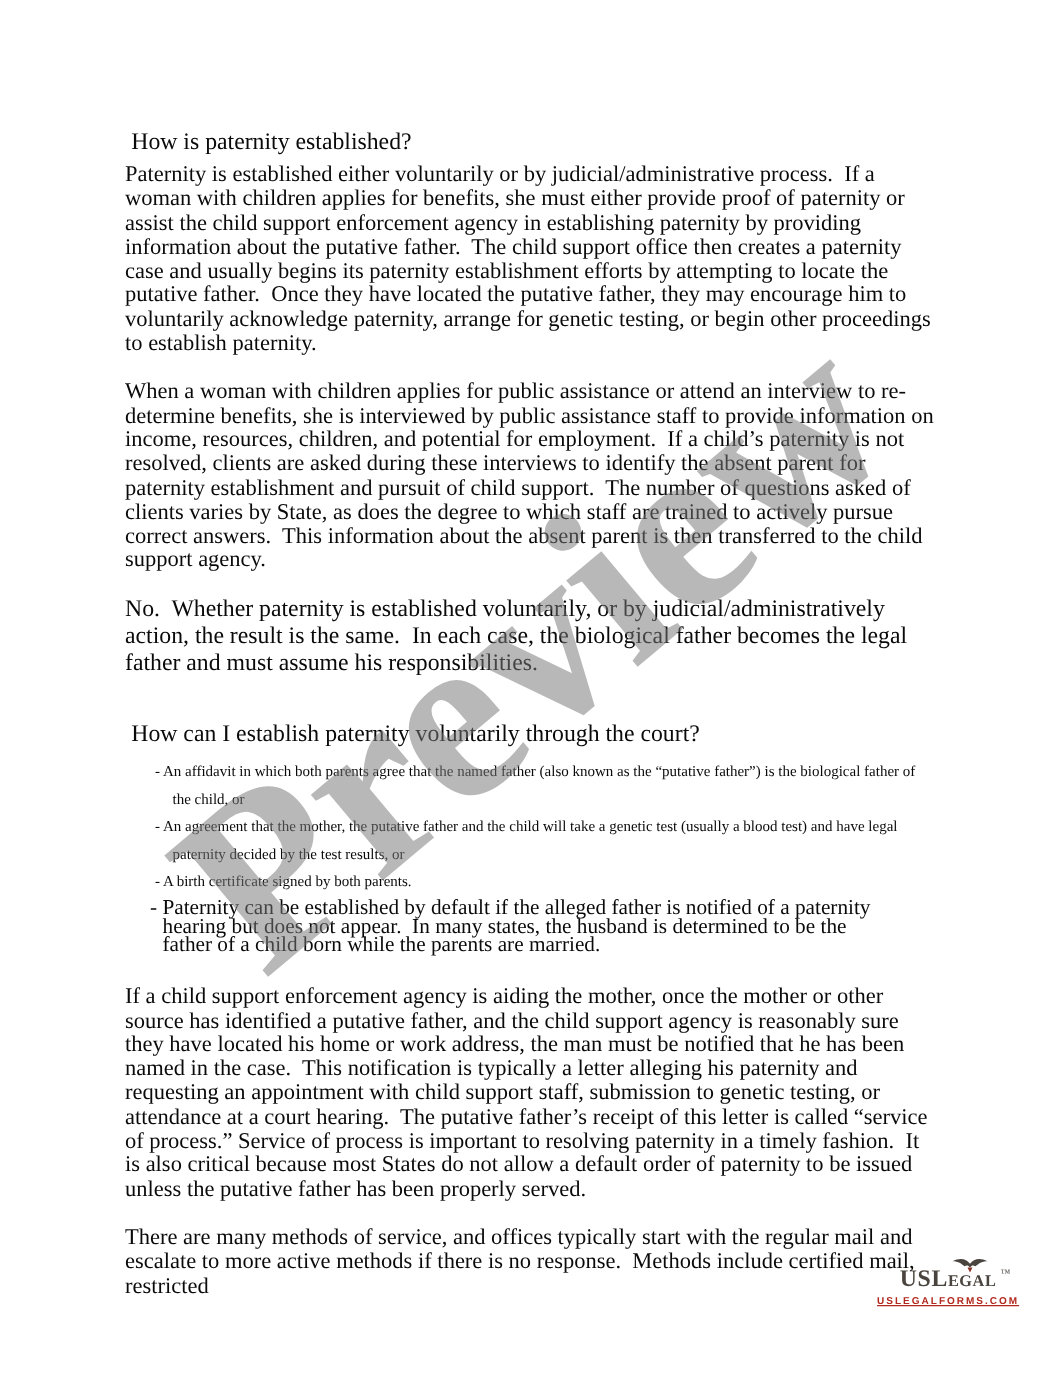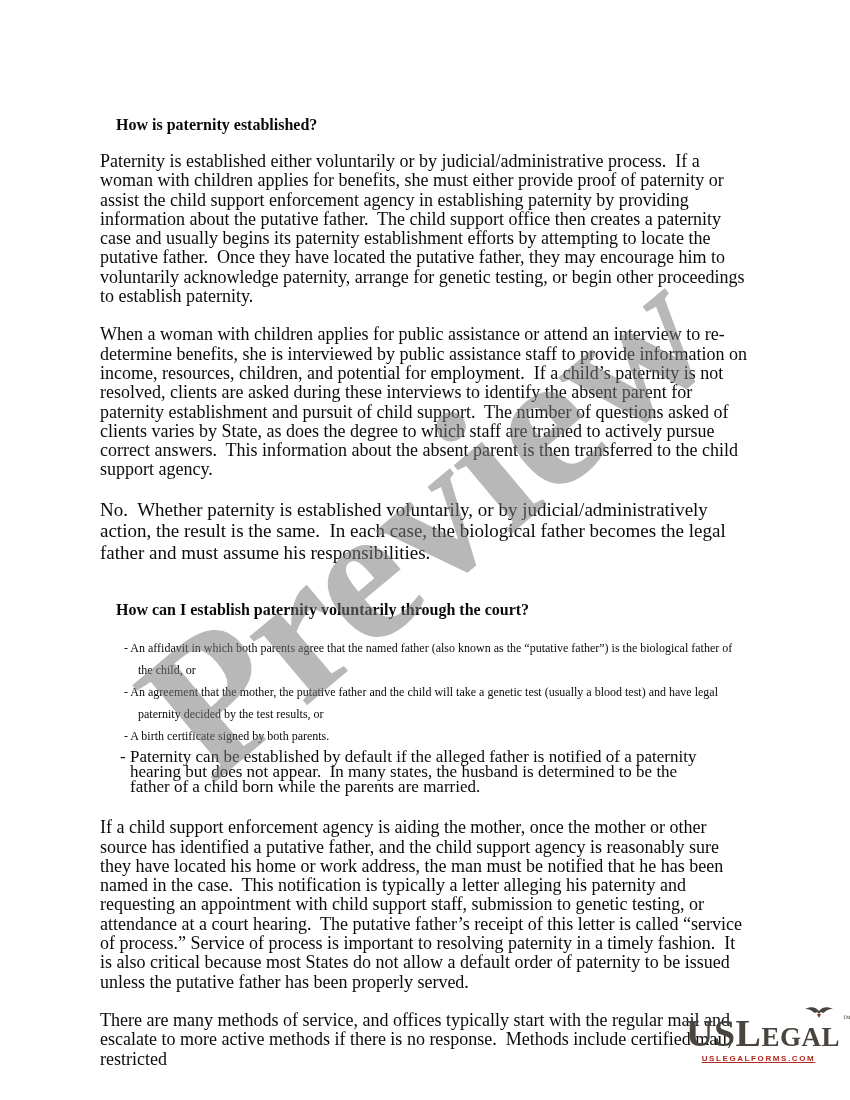--- a/index.html
+++ b/index.html
@@ -32,24 +32,24 @@
 
   
   .content {
     position: absolute;
     left: 100px;
     top: 98px;
     width: 650px;
     z-index: 1;
   }
   .q-heading {
-    font-size: 16px;
-    font-weight: 700;
+    font-size: 19px;
+    font-weight: 400;
     line-height: 22px;
-    margin: 16px;
+    margin: 5px;
   }
   .body-p {
     font-size: 18px;
     line-height: 19.3px;
     margin: 4px 0 19px 0;
     white-space: pre-wrap;
   }
   .body-p.large {
     font-size: 19px;
     line-height: 21.5px;
@@ -95,21 +95,21 @@
   .logo-row {
     position: relative;
     display: inline-block;
     line-height: 1;
   }
   .logo-eagle { position: absolute; right: 6px; top: -9px; }
   .logo-text {
     font-family: "Liberation Serif", serif;
     font-variant: small-caps;
     font-weight: bold;
-    font-size: 38px;
+    font-size: 19px;
     color: #4a443e;
     letter-spacing: 0.5px;
   }
   .logo-tm {
     position: absolute;
     right: -11px;
     top: 1px;
     font-size: 8px;
     color: #4a443e;
   }

